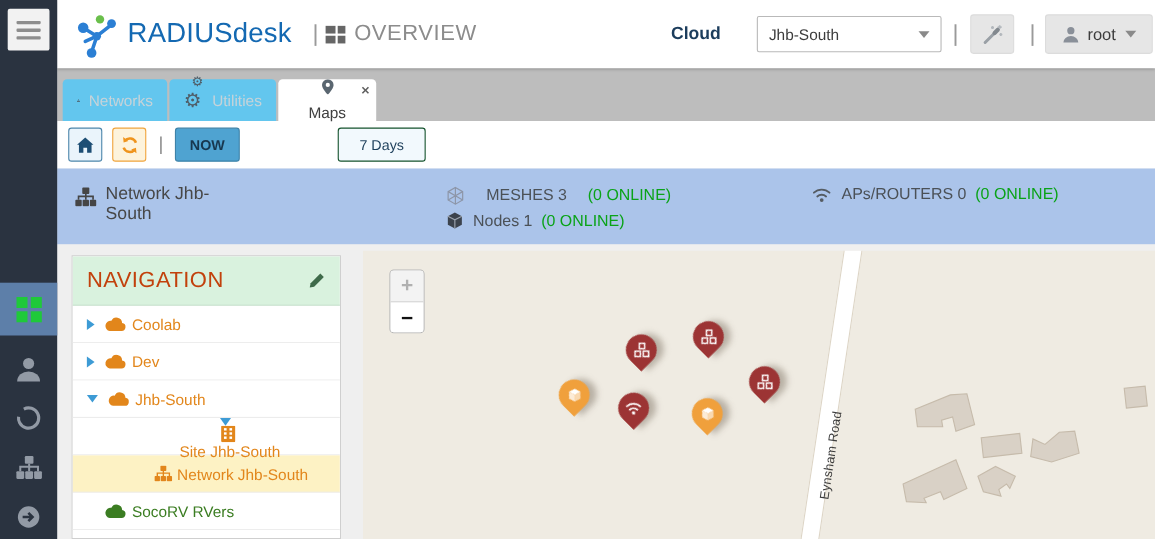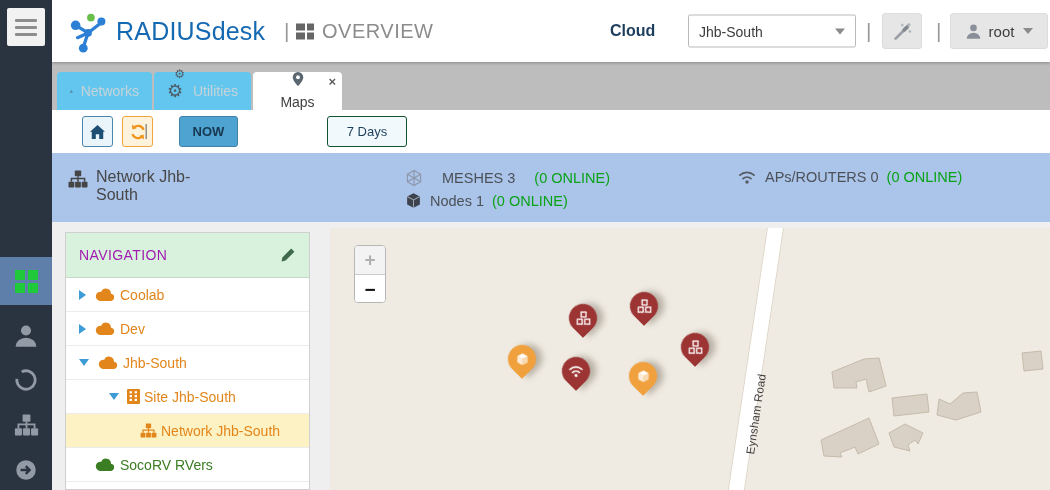--- a/index.html
+++ b/index.html
@@ -40,51 +40,51 @@
          padding:0 13px; font-size:14px; cursor:pointer; }
   .tab.blue { background:#63c6ee; color:#c6d3d9; }
   .tab.active { background:#fff; color:#404040;flex-direction:column; }
   .tab-close { position:absolute; top:3px; right:6px; font-size:13px; font-weight:bold; color:#5f5f5f; line-height:1; cursor:pointer; }
   .gear-big { font-size:18px; color:#4f5e68; line-height:1; }
   .gear-sm { font-size:12px; color:#4f5e68; line-height:1; margin-left:-9px; margin-top:-14px; }
 
   
   .toolbar { position:absolute; left:52px; top:110px; width:998px; height:43px; background:#fff; z-index:9; }
   .tbtn { position:absolute; top:6px; height:31px; border-radius:3px; display:flex; align-items:center; justify-content:center;
-          font-size:13px; color:#1c3e5a; cursor:pointer;margin-left:20px; }
+          font-size:13px; color:#1c3e5a; cursor:pointer; }
   .tbtn.icon { width:31px; }
   .btn-home { left:10px; background:#eaf4fb; border:1px solid #4d86ab; }
   .btn-refresh { left:50px; background:#fdf3dc; border:1px solid #f0a43c; }
   .tb-sep { position:absolute; left:92px; top:11px; color:#8a8a8a; font-size:17px; }
   .btn-now { left:107px; width:59px; background:#4fa3d1; border:1px solid #3e82a8; font-weight:bold; color:#17374f; }
   .btn-24h { left:175px; width:71px; background:#f2f9fd; border:1px solid #4d86ab; }
   .btn-7d { left:255px; width:80px; background:#f2f9fd; border:1px solid #14532d; }
 
   
   .infobar { position:absolute; left:52px; top:153px; width:998px; height:69px; background:#abc4ea; z-index:8; }
   .net-title { position:absolute; left:16px; top:15px; display:flex; gap:8px; color:#474747; }
   .net-title .ttl { width:128px; font-size:16px; line-height:1.15; }
   .stat-row { position:absolute; display:flex; align-items:center; gap:8px; font-size:14.5px; color:#4b5157; white-space:nowrap; }
   .stat-green { color:#0aa318; }
   .s1 { left:353px; top:16px;gap:19px; } .s2 { left:353px; top:39px; } .s3 { left:685px; top:16px; }
 
   
   .navpanel { position:absolute; left:65px; top:232px; width:245px; height:258px; background:#fff; border:1px solid #cfcfcf; z-index:5; overflow:hidden; }
   .nav-head { height:45px; background:#d9f2de; border-bottom:1px solid #c2dcc9; display:flex; align-items:center; padding:0 13px; }
-  .nav-head .t { font-size:14px; color:#a21caf; letter-spacing:.4px; }
+  .nav-head .t { font-size:20px; color:#c2410c; letter-spacing:.4px; }
   .nav-head .pencil { margin-left:auto; cursor:pointer; color:#3f6b4a; display:flex; }
   .nav-row { height:34px; border-bottom:1px solid #ececec; display:flex; align-items:center; font-size:14px; cursor:pointer; background:#fff; }
   .nav-row.sel { background:#fdf2c4; }
   .exp { width:0; height:0; margin-right:8px; cursor:pointer; flex:none; }
   .exp-c { border-top:5px solid transparent; border-bottom:5px solid transparent; border-left:7px solid #3d9bd5; }
   .exp-e { border-left:5px solid transparent; border-right:5px solid transparent; border-top:7px solid #3d9bd5; }
   .exp-n { width:0; border:none; margin-right:0; }
   .tree-ic { display:flex; align-items:center; margin-right:4px; flex:none; }
   .org { color:#e2861b; } .grn { color:#3b7d22; }
-  .p0 { padding-left:13px; } .p1 { padding-left:43px; } .p2 { padding-left:74px; }
+  .p0 { padding-left:13px; } .p1 { padding-left:43px;flex-direction:column; } .p2 { padding-left:74px; }
 
   
   .map { position:absolute; left:330px; top:228px; width:720px; height:262px; background:#efebe2; overflow:hidden; z-index:4; cursor:grab; }
   .road { position:absolute; left:418px; top:-24px; width:17px; height:302px; background:#fff;
           border-left:1px solid #ddd5c6; border-right:1px solid #ddd5c6; transform:rotate(8.5deg); }
   .road-lbl { position:absolute; left:384px; top:180px; width:84px; text-align:center; font-size:11.5px; color:#3e3e3e;
               transform:rotate(-81.5deg); letter-spacing:.2px; }
   .bsvg { position:absolute; left:0; top:0; }
   .zoomctl { position:absolute; left:24px; top:17px; width:32px; height:58px; background:#fff; border:1px solid #b7b7b7;
              border-radius:4px; overflow:hidden; z-index:6; }

